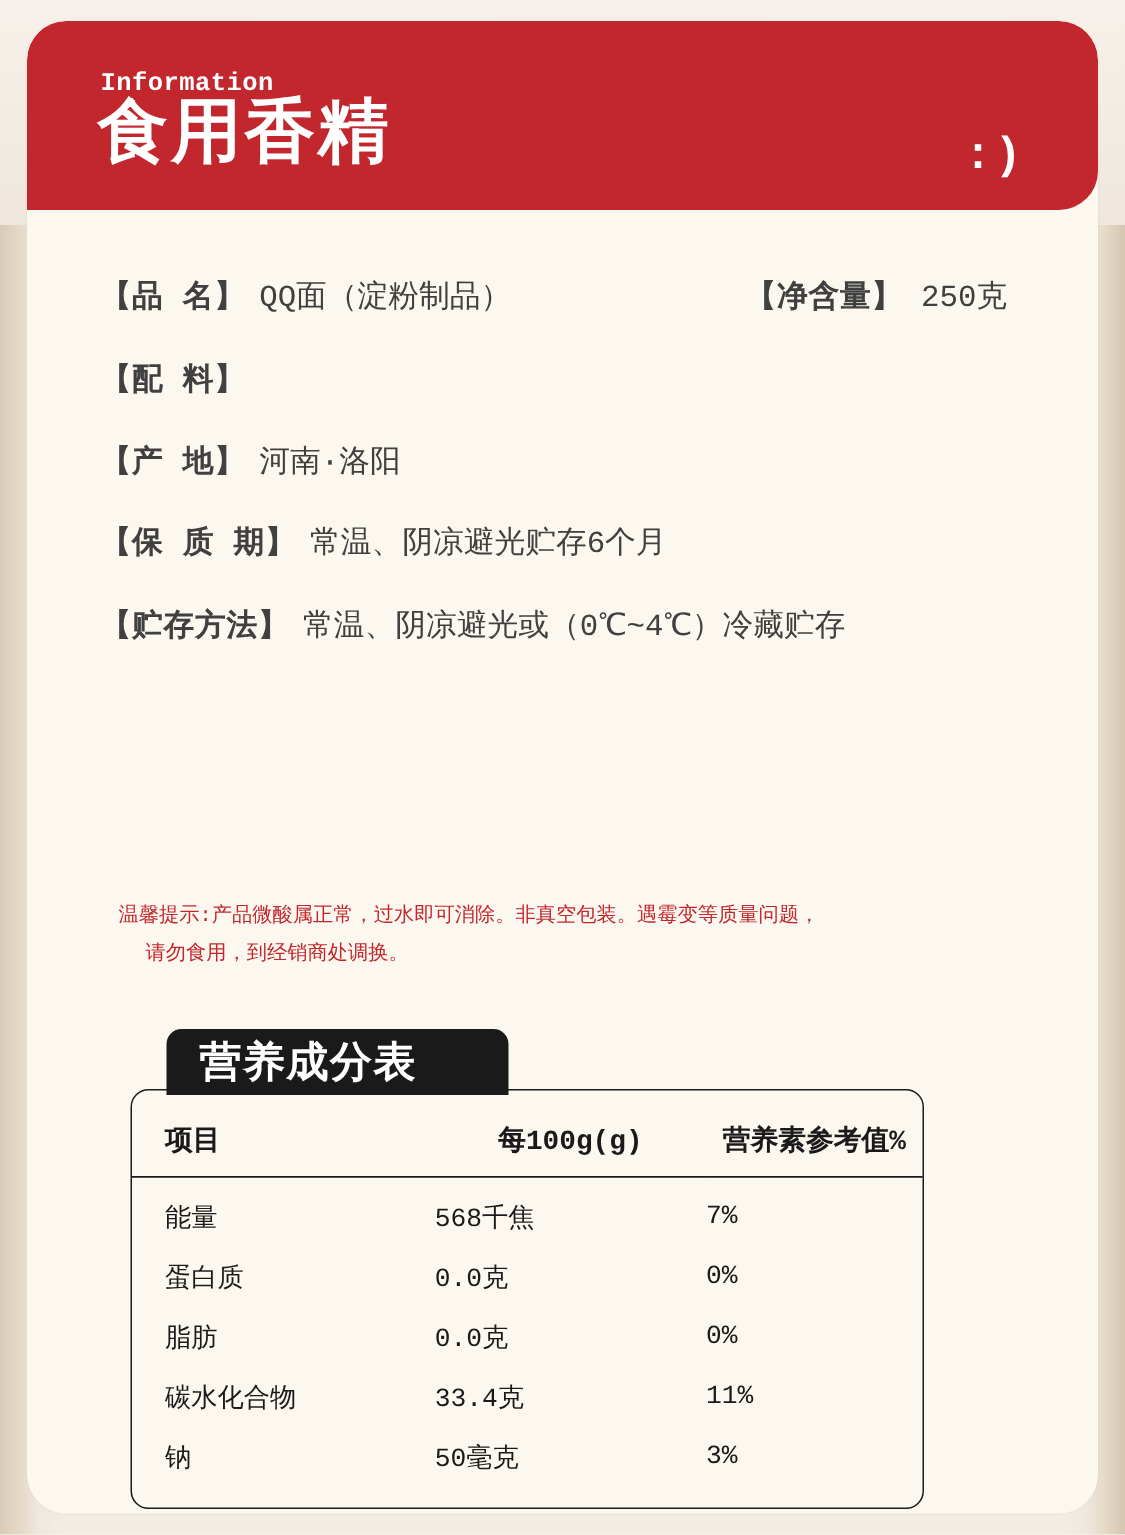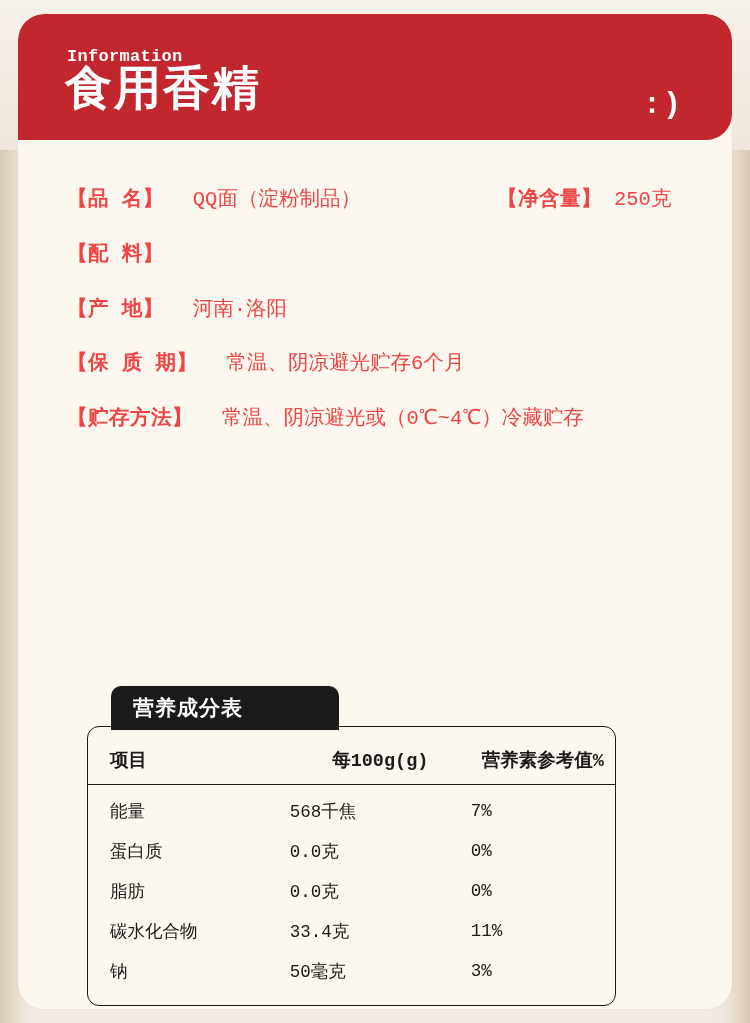--- a/index.html
+++ b/index.html
@@ -103,24 +103,23 @@
     left: 0;
     top: 170px;
     width: 714px;
   }
   .info-row {
     position: relative;
     display: flex;
     align-items: center;
     margin: 0 0 23px 0;
     padding-left: 49px;
-    color: #ef4444;
+    color: #404040;
     font-size: 20.5px;
     line-height: 1.55;
-    gap: 20px;
   }
   .info-label {
     flex: 0 0 auto;
     font-weight: bold;
     white-space: nowrap;
     letter-spacing: 0.5px;
   }
   .info-value {
     flex: 1 1 auto;
     padding-left: 9px;
@@ -163,21 +162,21 @@
   }
   .nutri-title {
     position: absolute;
     left: 24px;
     top: 0;
     width: 228px;
     height: 44px;
     background: #1a1a1a;
     border-radius: 10px 10px 0 0;
     color: #ffffff;
-    font-size: 21px;
+    font-size: 28px;
     font-weight: bold;
     letter-spacing: 1px;
     display: flex;
     align-items: center;
     padding-left: 22px;
     box-sizing: border-box;
   }
   .nutri-box {
     position: absolute;
     left: 0;
@@ -255,20 +254,24 @@
       </div>
     </div>
 
     <div class="info-row">
       <div class="info-label">【贮存方法】</div>
       <div class="info-value">常温、阴凉避光或（0℃~4℃）冷藏贮存</div>
     </div>
 
   </div>
 
+  <div class="tip">
+    <span>温馨提示:产品微酸属正常，过水即可消除。非真空包装。遇霉变等质量问题，</span>
+    <span class="tip-indent">请勿食用，到经销商处调换。</span>
+  </div>
 
   <div class="nutri">
     <div class="nutri-title">营养成分表</div>
     <div class="nutri-box">
       <table class="nutri-table">
         <thead>
           <tr>
             <th class="col-item">项目</th>
             <th class="col-per">每100g(g)</th>
             <th class="col-nrv">营养素参考值%</th>

